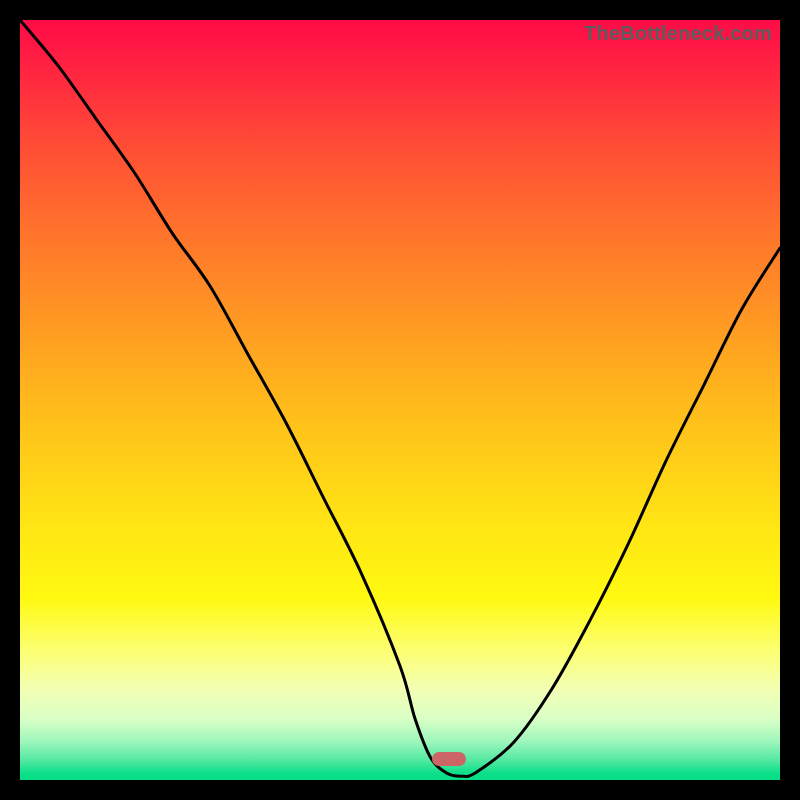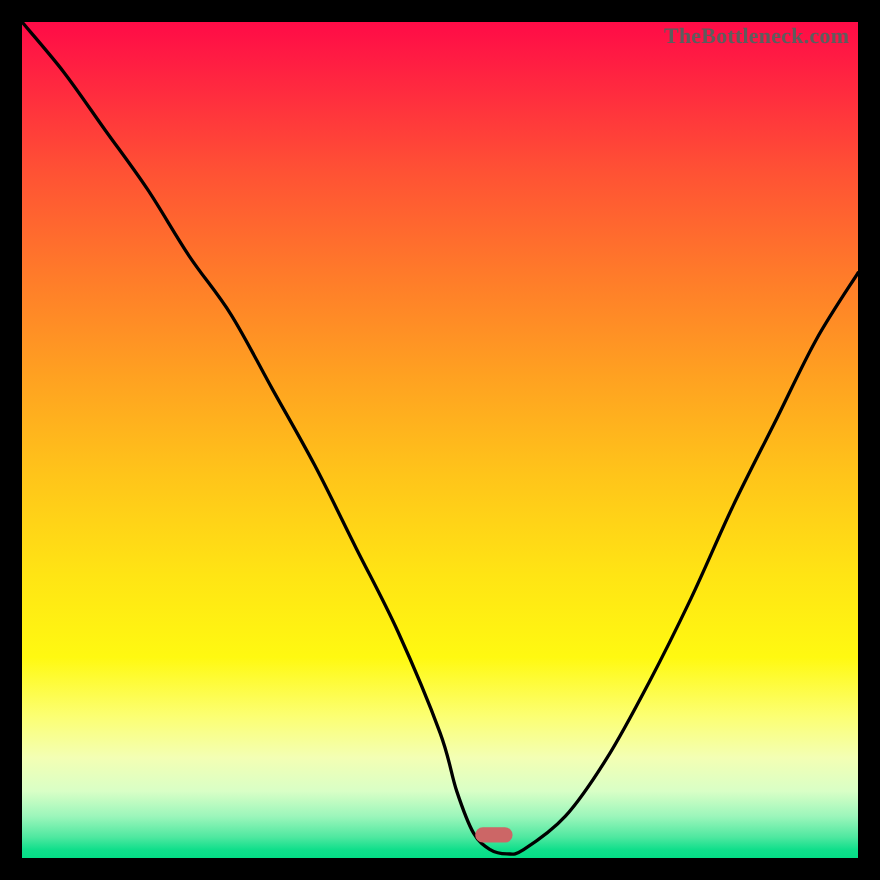--- a/index.html
+++ b/index.html
@@ -32,21 +32,21 @@
       #9cf6bb 95%,
       #4fe8a0 97.5%,
       #10df8b 99%,
       #04dd86 100%
     );
   }
   .watermark {
     position: absolute;
     top: 2px;
     right: 8px;
-    font-family: Liberation Serif, serif;
+    font-family: Liberation Sans, sans-serif;
     font-size: 20px;
     font-weight: 600;
     color: #5d5d5d;
     letter-spacing: 0.2px;
     z-index: 5;
   }
   svg.curve {
     position: absolute;
     inset: 0;
     width: 100%;

